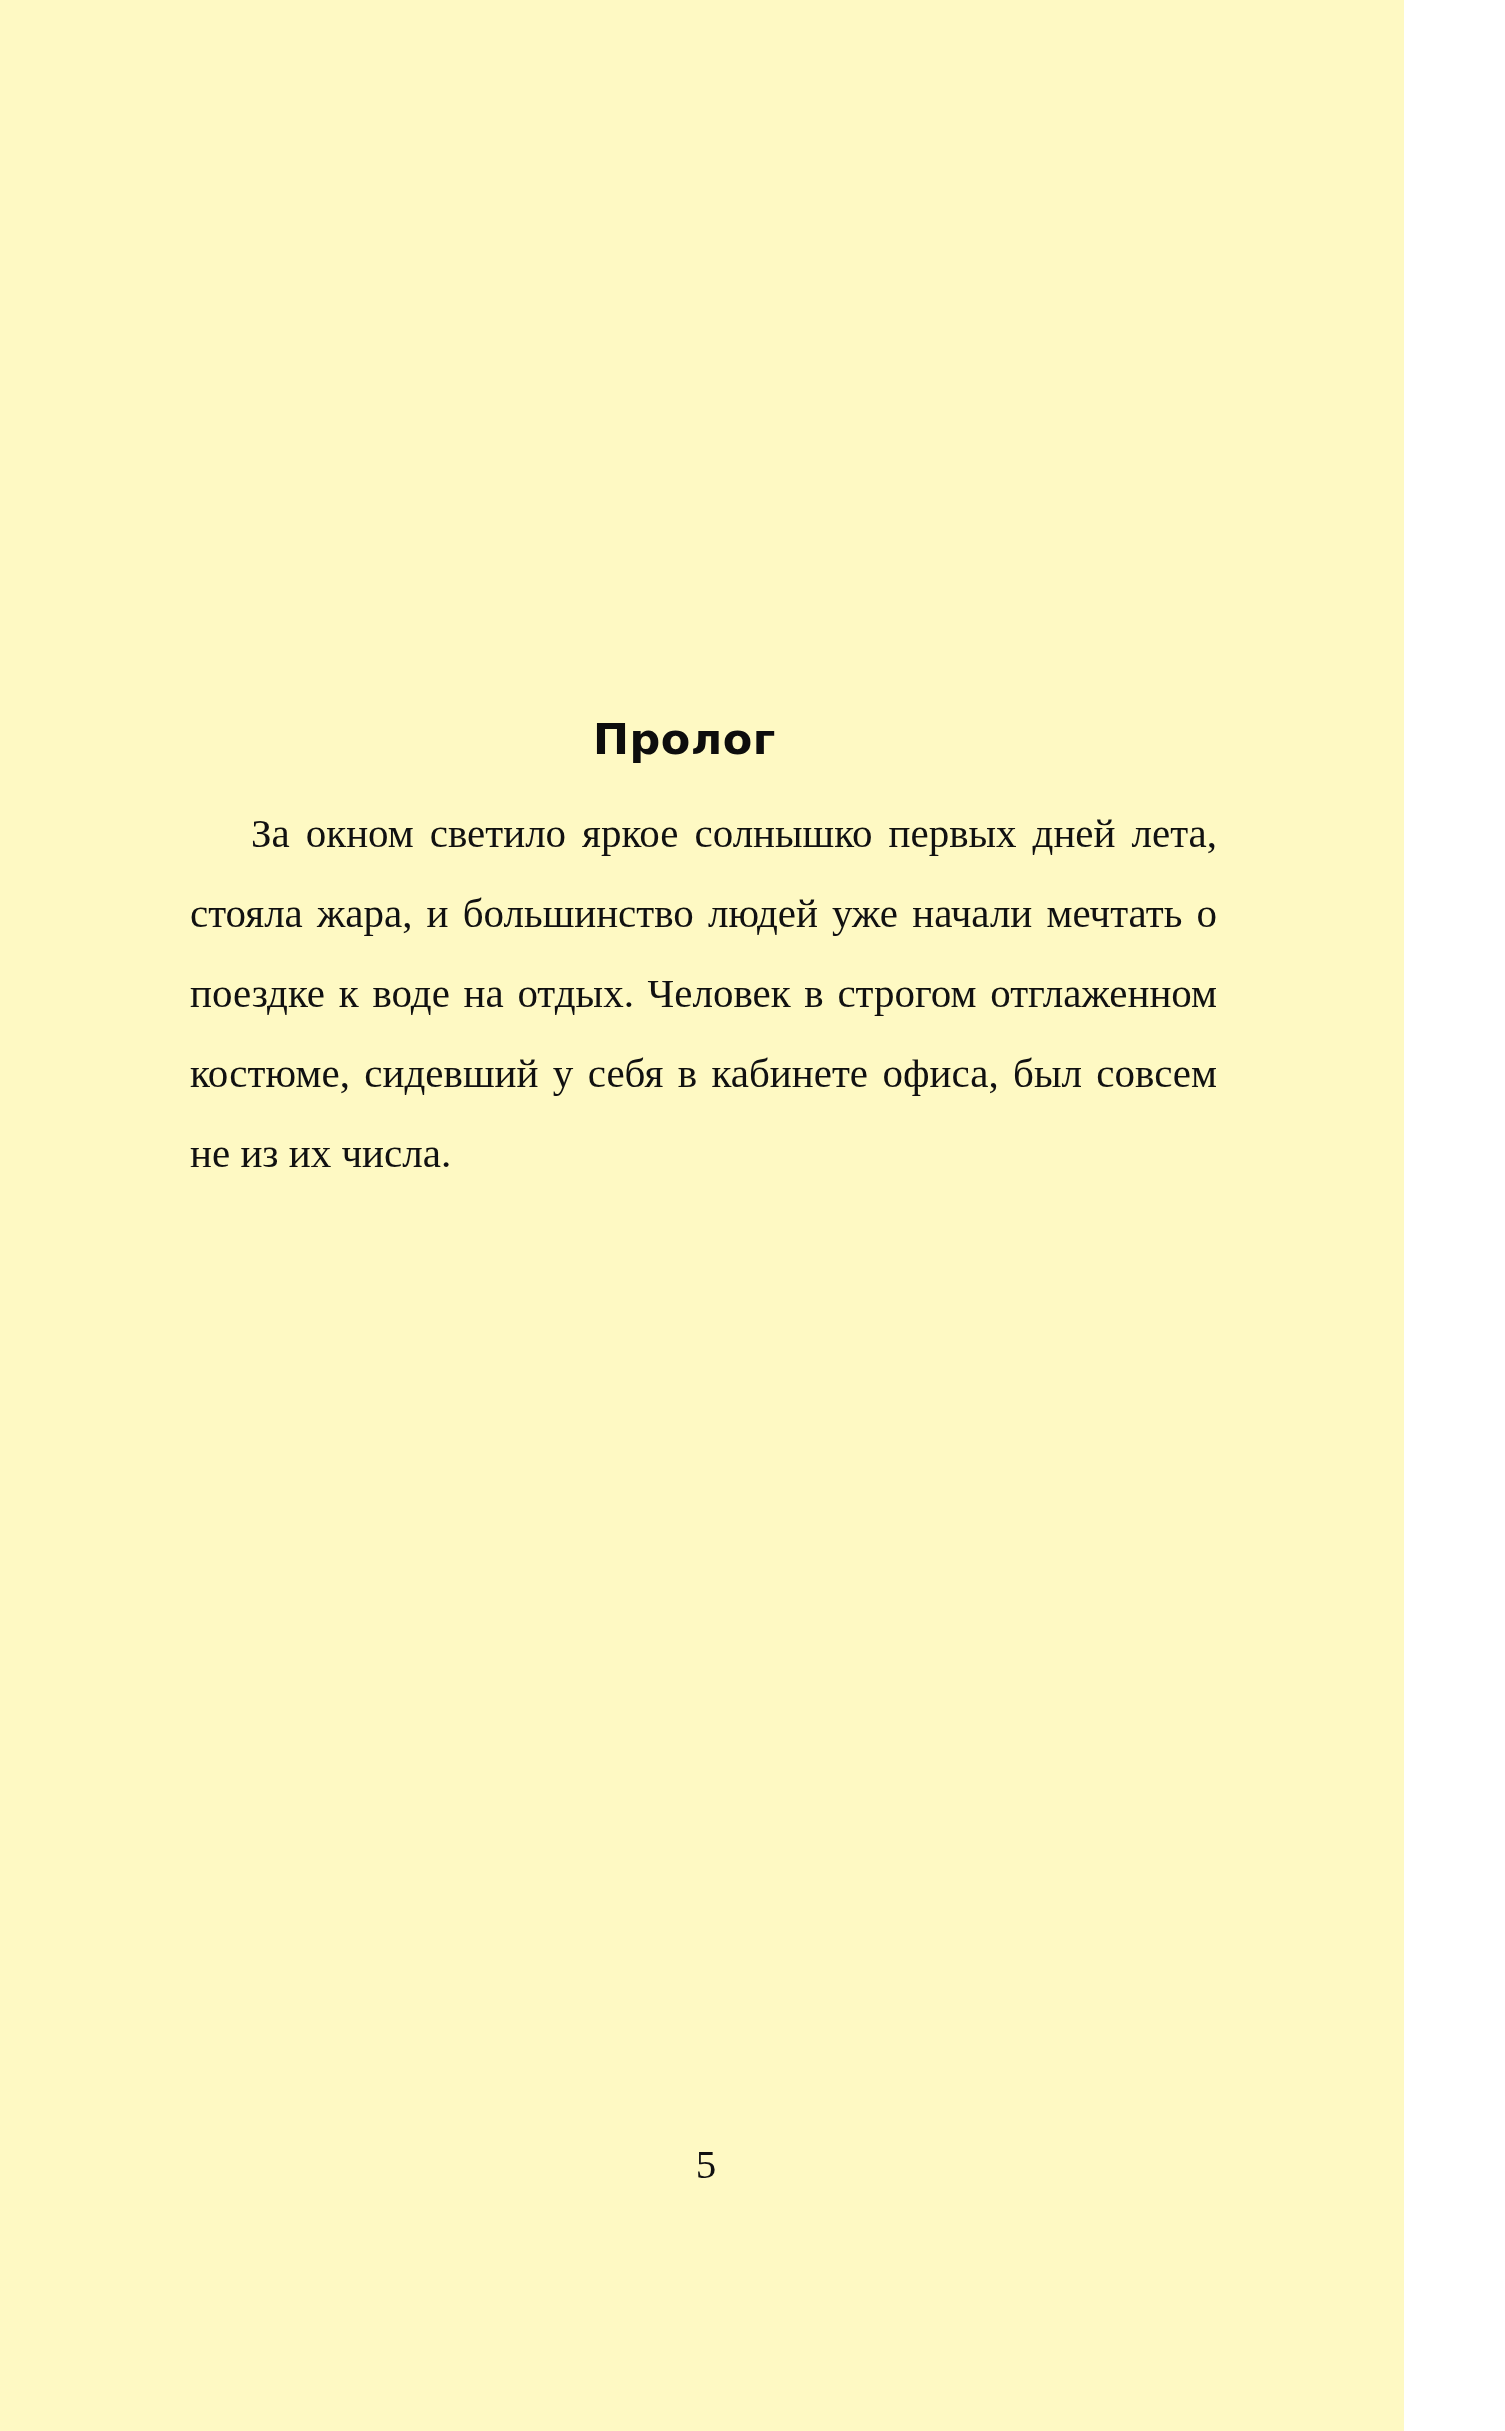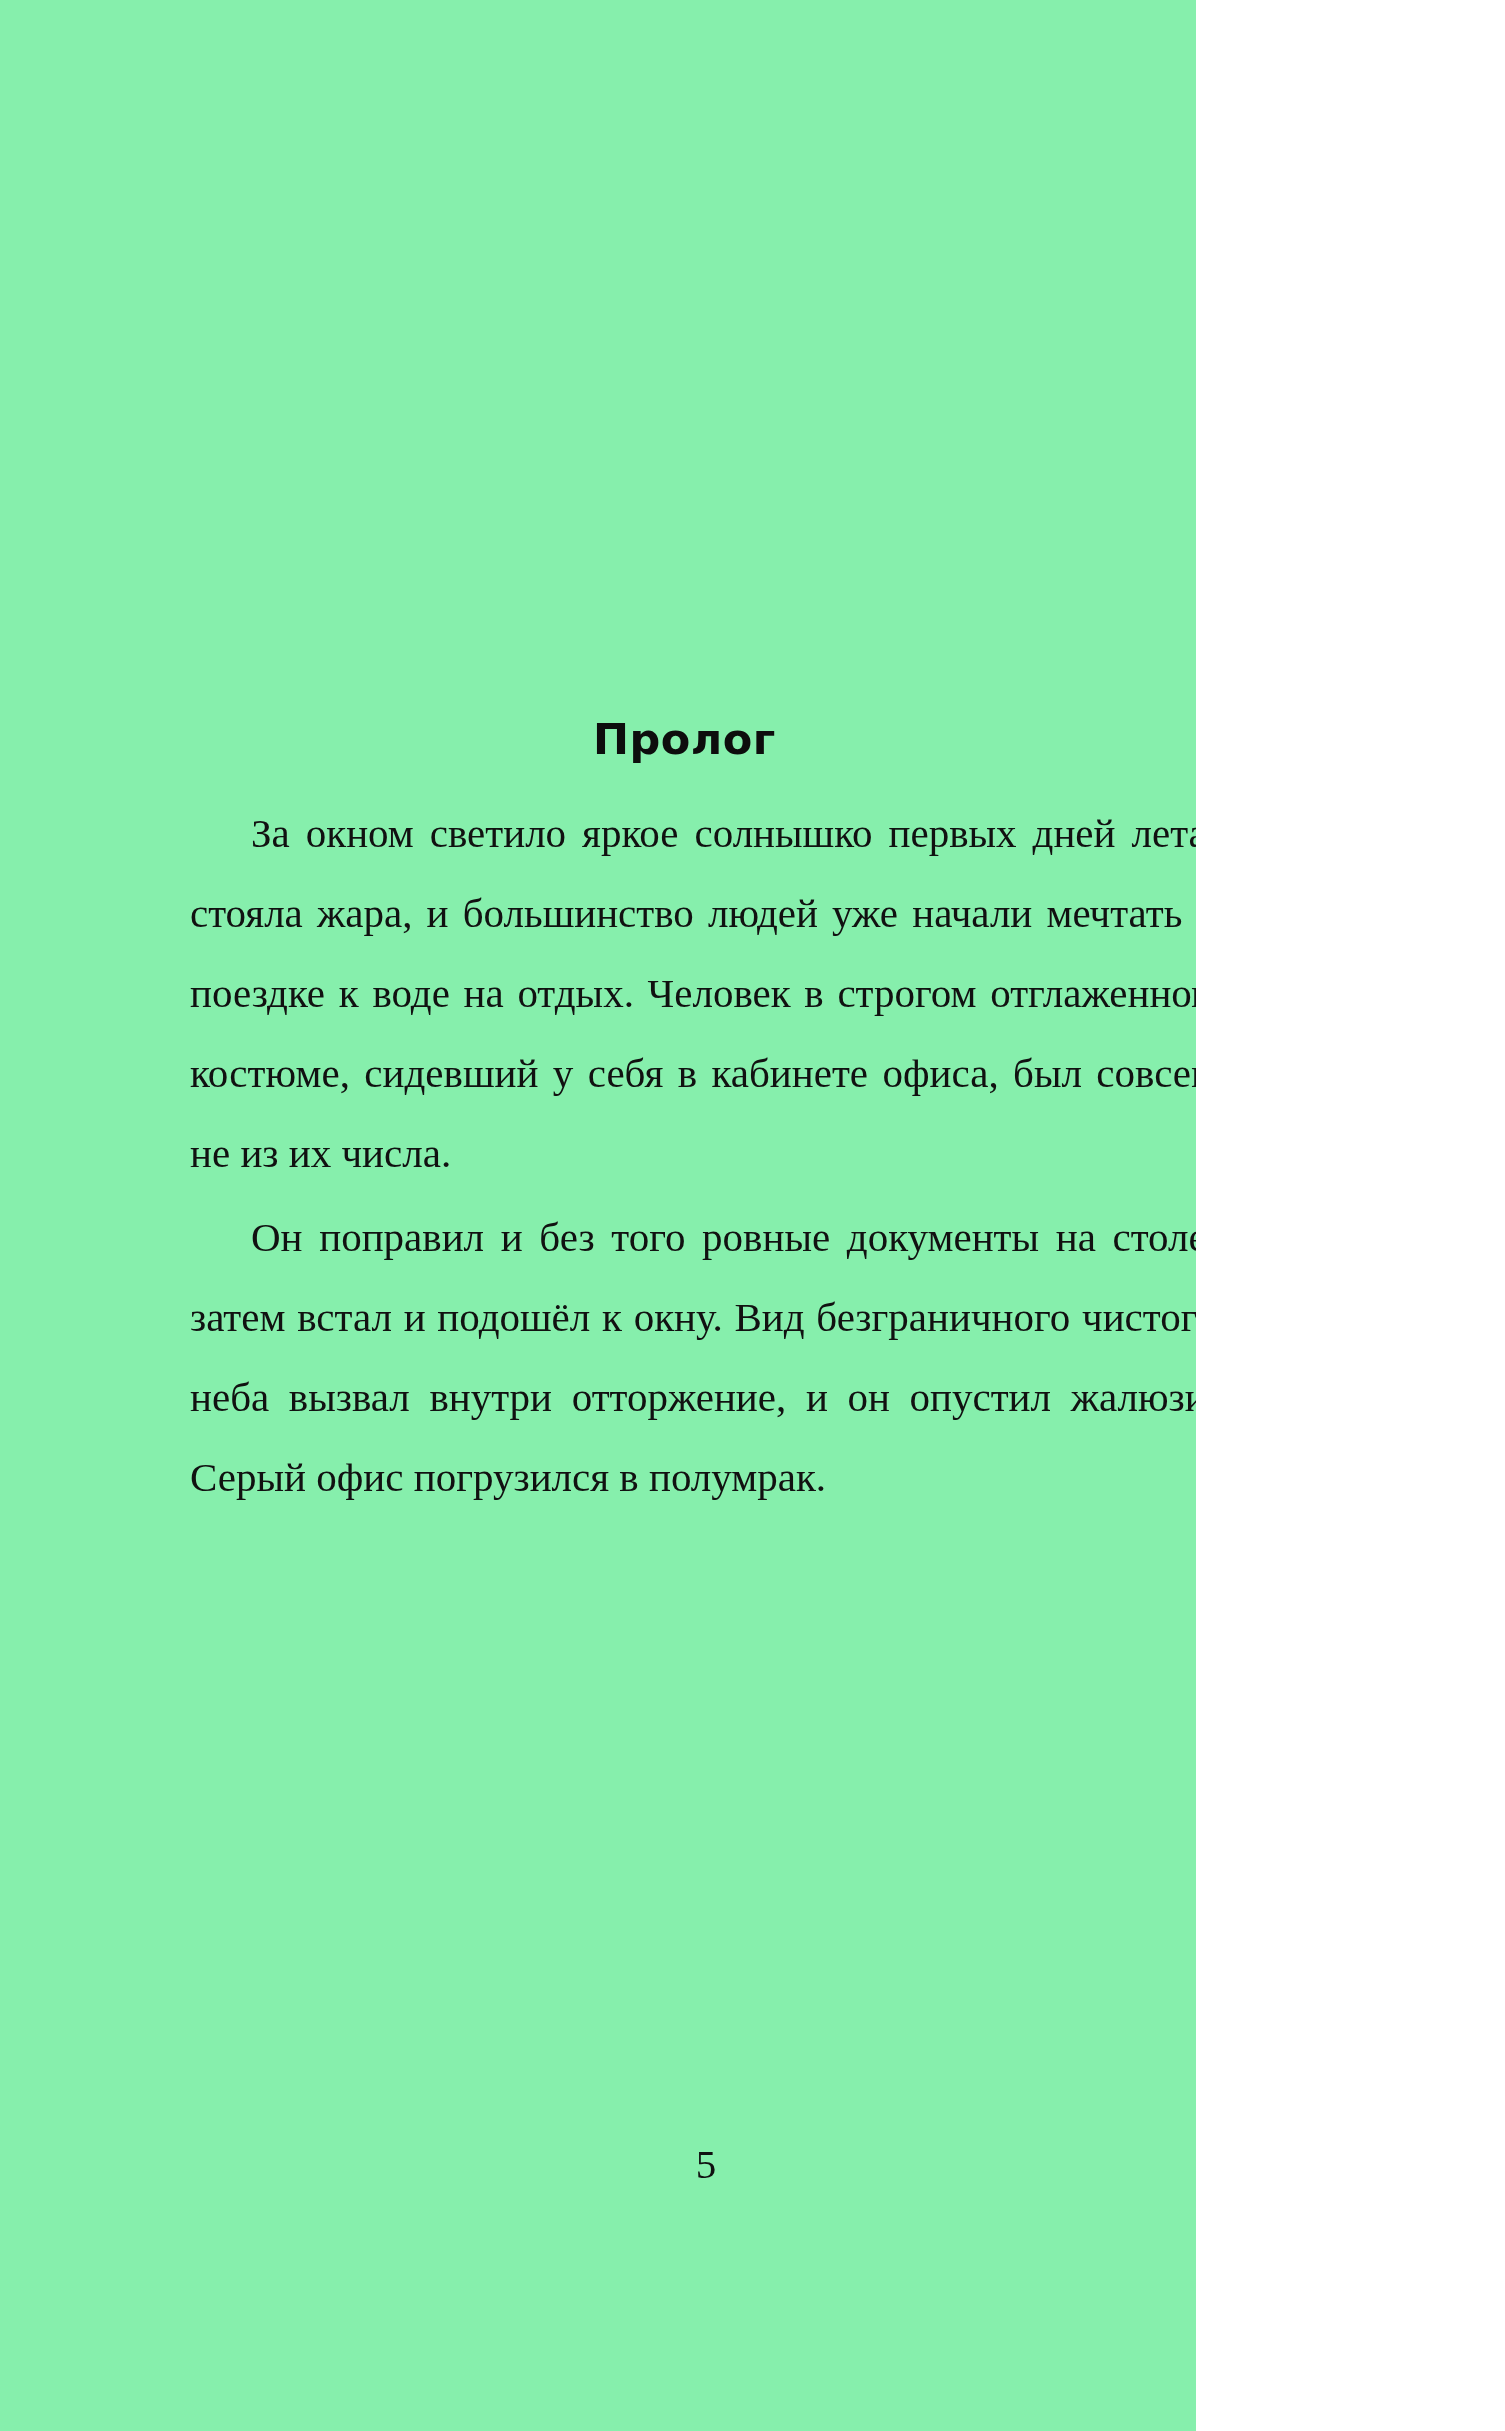--- a/index.html
+++ b/index.html
@@ -2,23 +2,23 @@
 <html><head>
 <meta charset="utf-8">
 <style>
   html, body {
     margin: 0;
     padding: 0;
     background: #ffffff;
   }
   .page {
     position: relative;
-    width: 1196px;
+    width: 1404px;
     height: 2432px;
-    background: #86efac;
+    background: #fef9c3;
     overflow: hidden;
     box-sizing: border-box;
   }
   .text-block {
     position: absolute;
     left: 186px;
     top: 712px;
     width: 1035px;
   }
   .chapter-heading {
@@ -64,20 +64,19 @@
 <div class="page">
 
   <div class="text-block">
 
     <h1 class="chapter-heading">Пролог</h1>
 
     <p class="body-par">За окном светило яркое солнышко первых дней лета, стояла жара, и большинство людей уже начали мечтать о поездке к воде на отдых. Человек в строгом отглаженном костюме, сидевший у себя в кабинете офиса, был совсем не из их числа.</p>
 
 
 
-    <p class="body-par">Он поправил и без того ровные документы на столе, затем встал и подошёл к окну. Вид безграничного чистого неба вызвал внутри отторжение, и он опустил жалюзи. Серый офис погрузился в полумрак.</p>
 
   </div>
 
   <div class="page-number">5</div>
 
 </div>
 
 
 </body></html>

